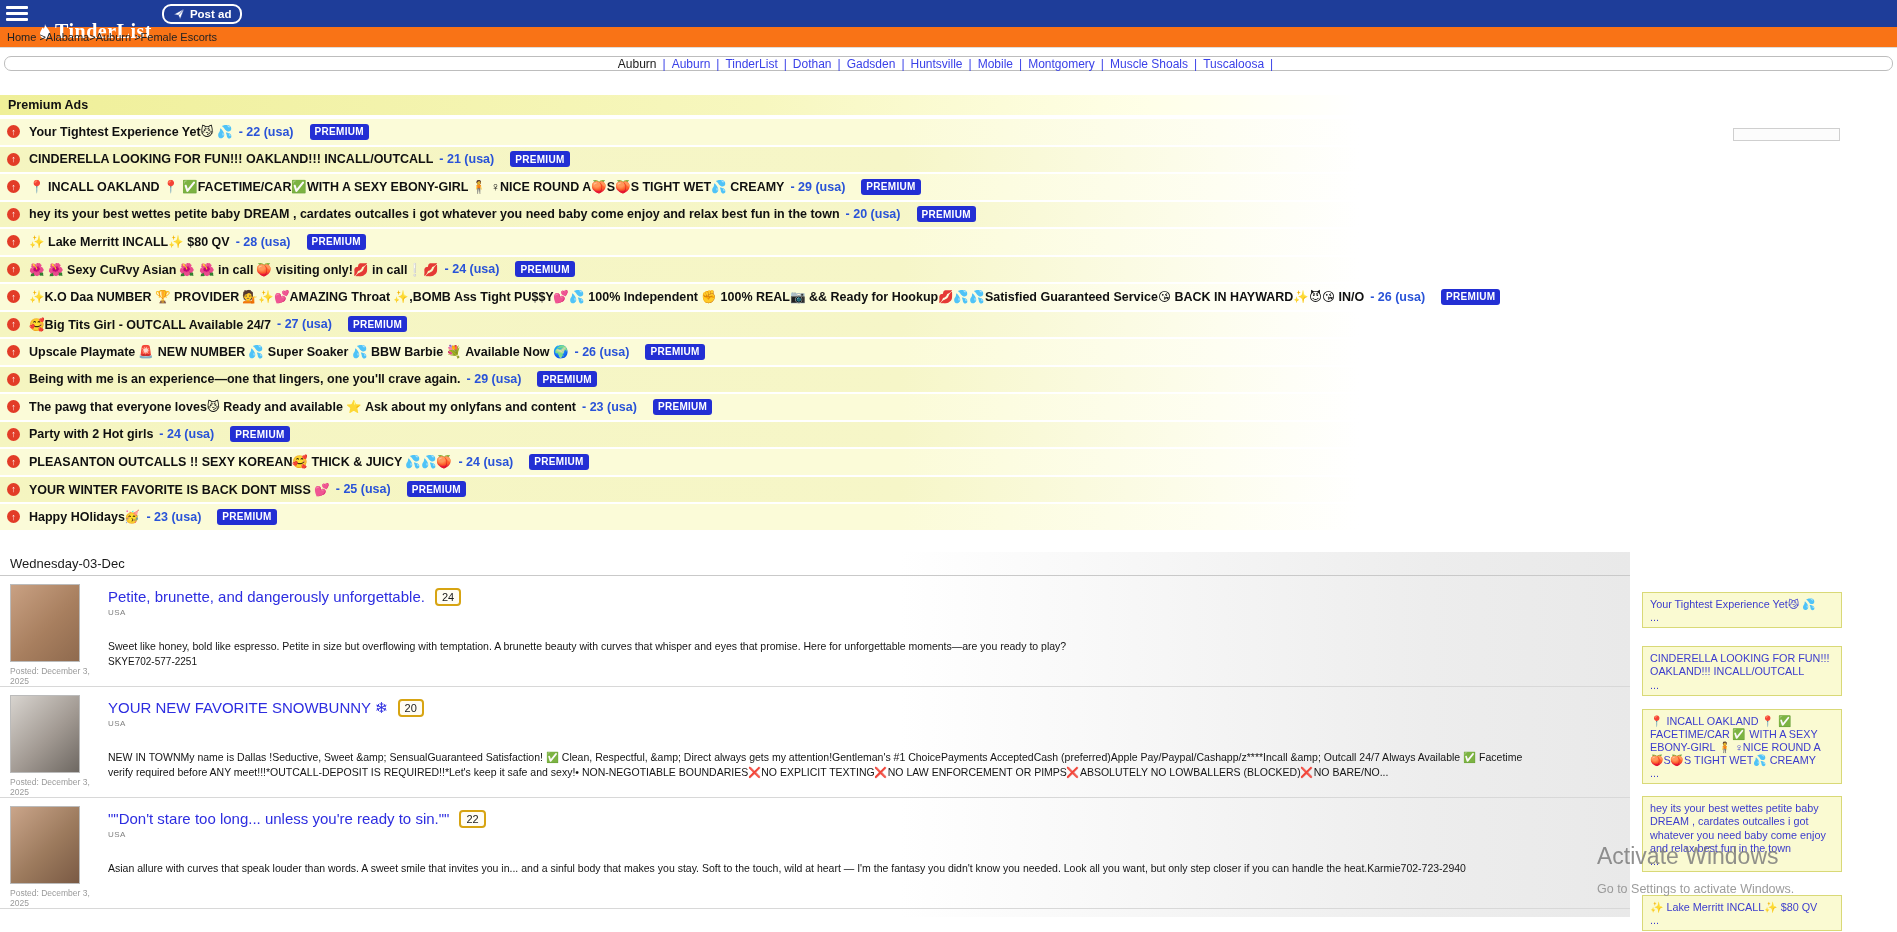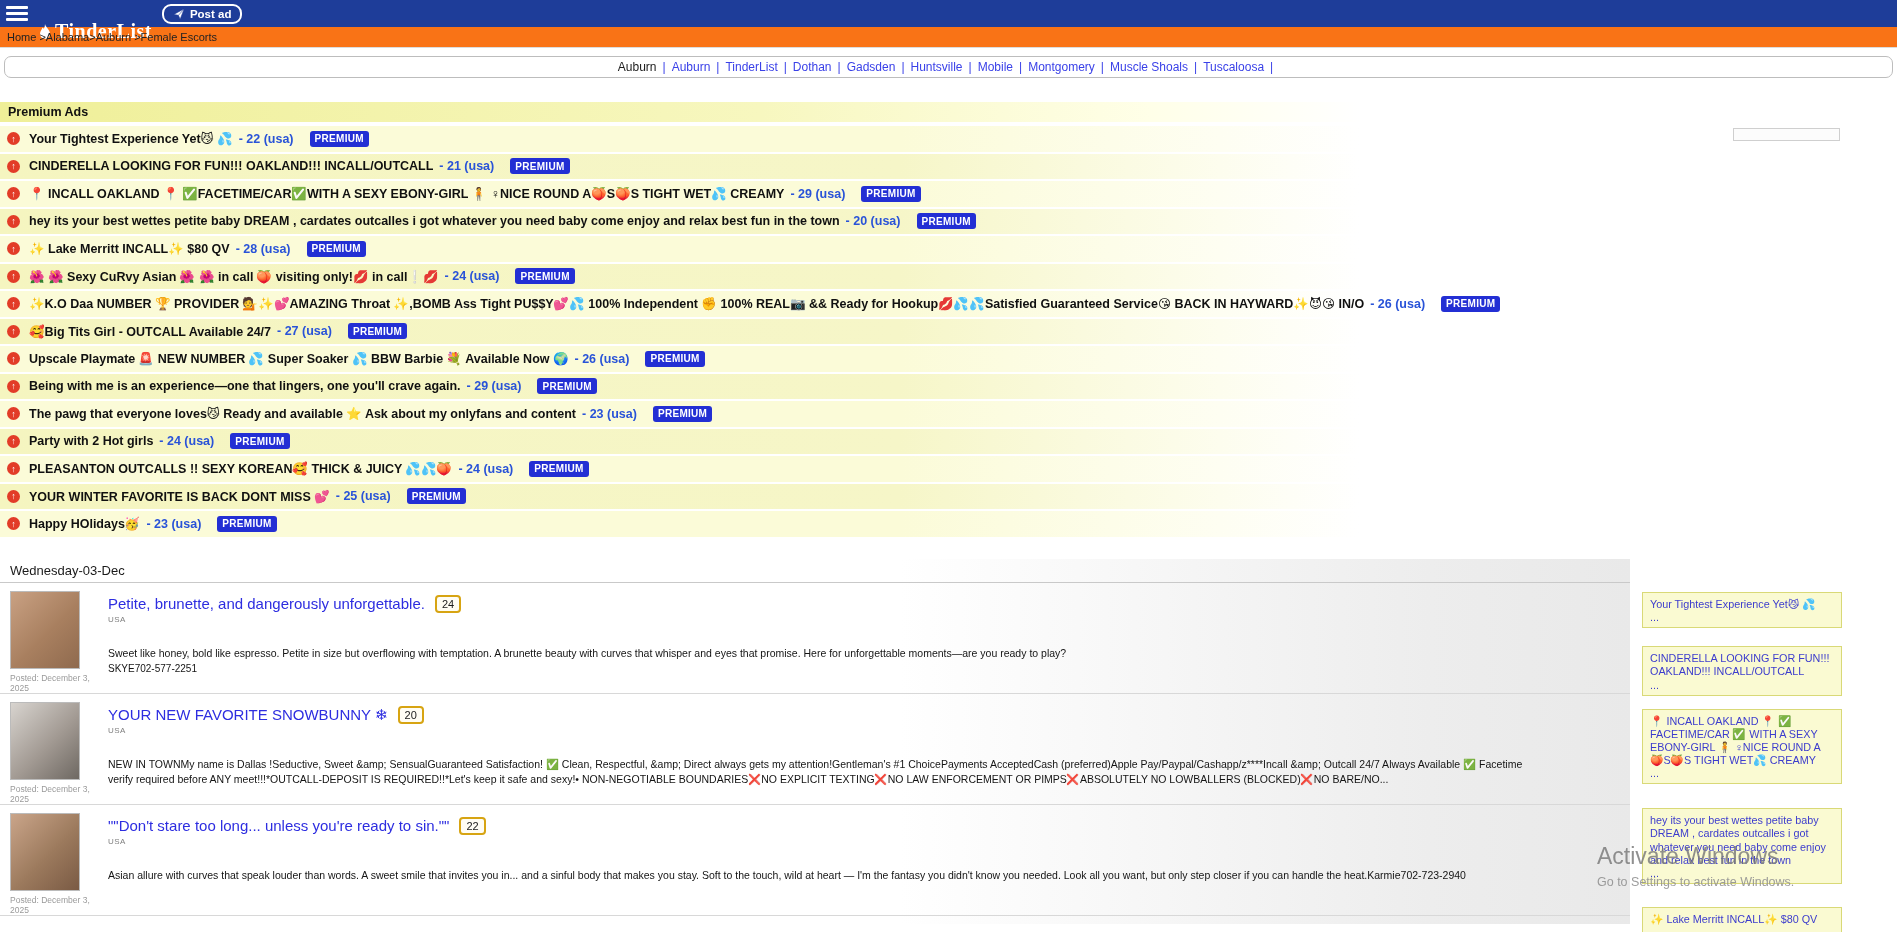--- a/index.html
+++ b/index.html
@@ -15,21 +15,21 @@
   .brand .bname { font-family:"Liberation Serif","DejaVu Serif",serif; font-size:20px; font-weight:bold; letter-spacing:.5px; }
   .postad { display:flex; align-items:center; gap:5px; border:2px solid #fff; border-radius:9px;
     background:transparent; color:#fff; font-weight:bold; font-size:11.5px; padding:2px 9px; cursor:pointer; }
   .postad svg { width:12px; height:12px; }
 
   
   .breadcrumb-bar { height:21px; background:#f97316; border-bottom:1px solid #dcdcdc;
     display:flex; align-items:center; padding:0 7px; font-size:11px; color:#222; }
 
   
-  .citybox { margin:8px 4px 0 4px; height:22px; border:1px solid #bdbdbd; border-radius:7px;
+  .citybox { margin:8px 4px 0 4px; height:15px; border:1px solid #bdbdbd; border-radius:7px;
     background:#fff; display:flex; align-items:center; justify-content:center; font-size:12px; white-space:nowrap; }
   .citybox .cur { color:#1b1b1b; }
   .citybox a { color:#3a41e8; text-decoration:none; cursor:pointer; }
   .citybox .sep { color:#3a41e8; margin:0 6px; }
 
   
   .premium { margin-top:24px; width:1360px; }
   .pheader { height:20px; margin-bottom:4px; padding-left:8px; display:flex; align-items:center;
     font-size:12.5px; font-weight:bold; color:#111;
     background:linear-gradient(90deg,#efef98 0px,#f7f7bf 760px,#ffffe8 1150px,#ffffff 1360px); }
@@ -63,29 +63,29 @@
   .lcountry { font-size:8px; color:#808080; margin-top:2px; letter-spacing:.4px; }
   .ldesc { font-size:10.5px; color:#141414; margin-top:22px; line-height:1.5; }
   .ldesc2 { font-size:10px; color:#141414; line-height:1.5; }
   .listing.cut { border-bottom:none; }
 
   
   .sidebar { position:absolute; left:1642px; top:592px; width:200px; }
   .sbox { background:#fafad2; border:1px solid #d9d977; padding:5px 7px 4px 7px; }
   .stitle { font-size:10.8px; line-height:1.22; color:#3c3ccd; text-decoration:none; cursor:pointer; display:block; }
   .sdots { font-size:10.8px; color:#3c3ccd; }
-  .sb1 { margin-bottom:18px; } .sb2 { margin-bottom:13px; } .sb3 { margin-bottom:24px; }
+  .sb1 { margin-bottom:18px; } .sb2 { margin-bottom:13px; } .sb3 { margin-bottom:12px; }
   .sb4 { margin-bottom:23px; } .sb5 { margin-bottom:17px; }
 
   
   .adph { position:absolute; left:1733px; top:128px; width:107px; height:13px;
     border:1px solid #cfcfcf; background:#fcfcfc; }
   .watermark { position:absolute; left:1597px; top:843px; z-index:9; pointer-events:none; }
   .watermark .w1 { font-size:23px; color:rgba(125,125,125,.85); }
-  .watermark .w2 { font-size:12.5px; color:rgba(145,145,145,.9); margin-top:5px; }
+  .watermark .w2 { font-size:12.5px; color:rgba(145,145,145,.9); margin-top:12px; }
 </style>
 </head>
 <body>
 
 <header class="topbar">
   <div class="hamburger">
       <span></span>
       <span></span>
       <span></span>
     </div>

